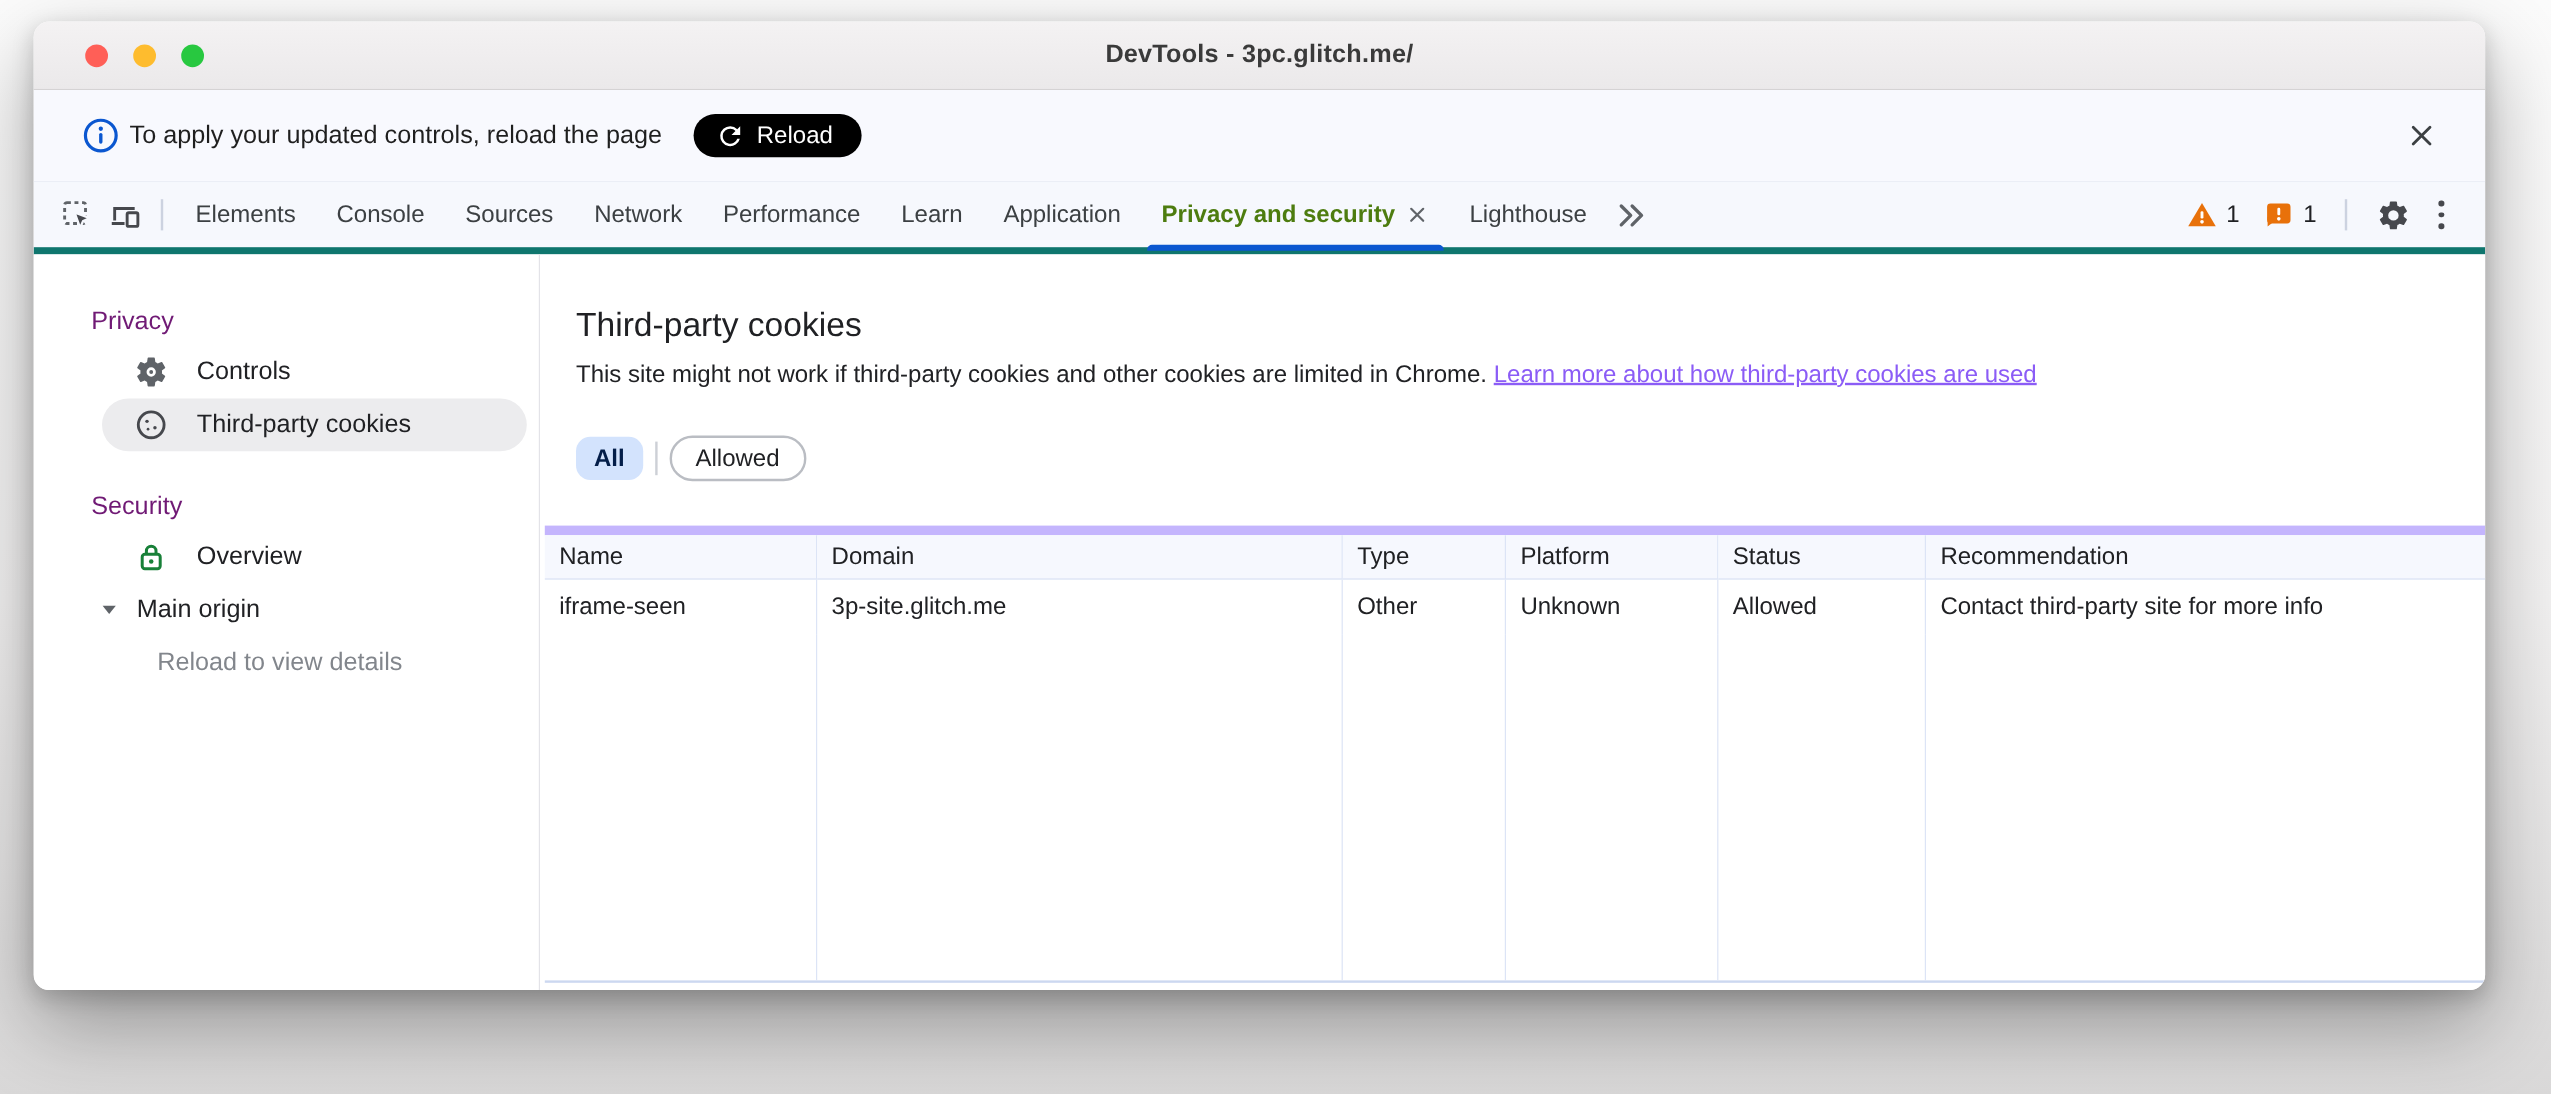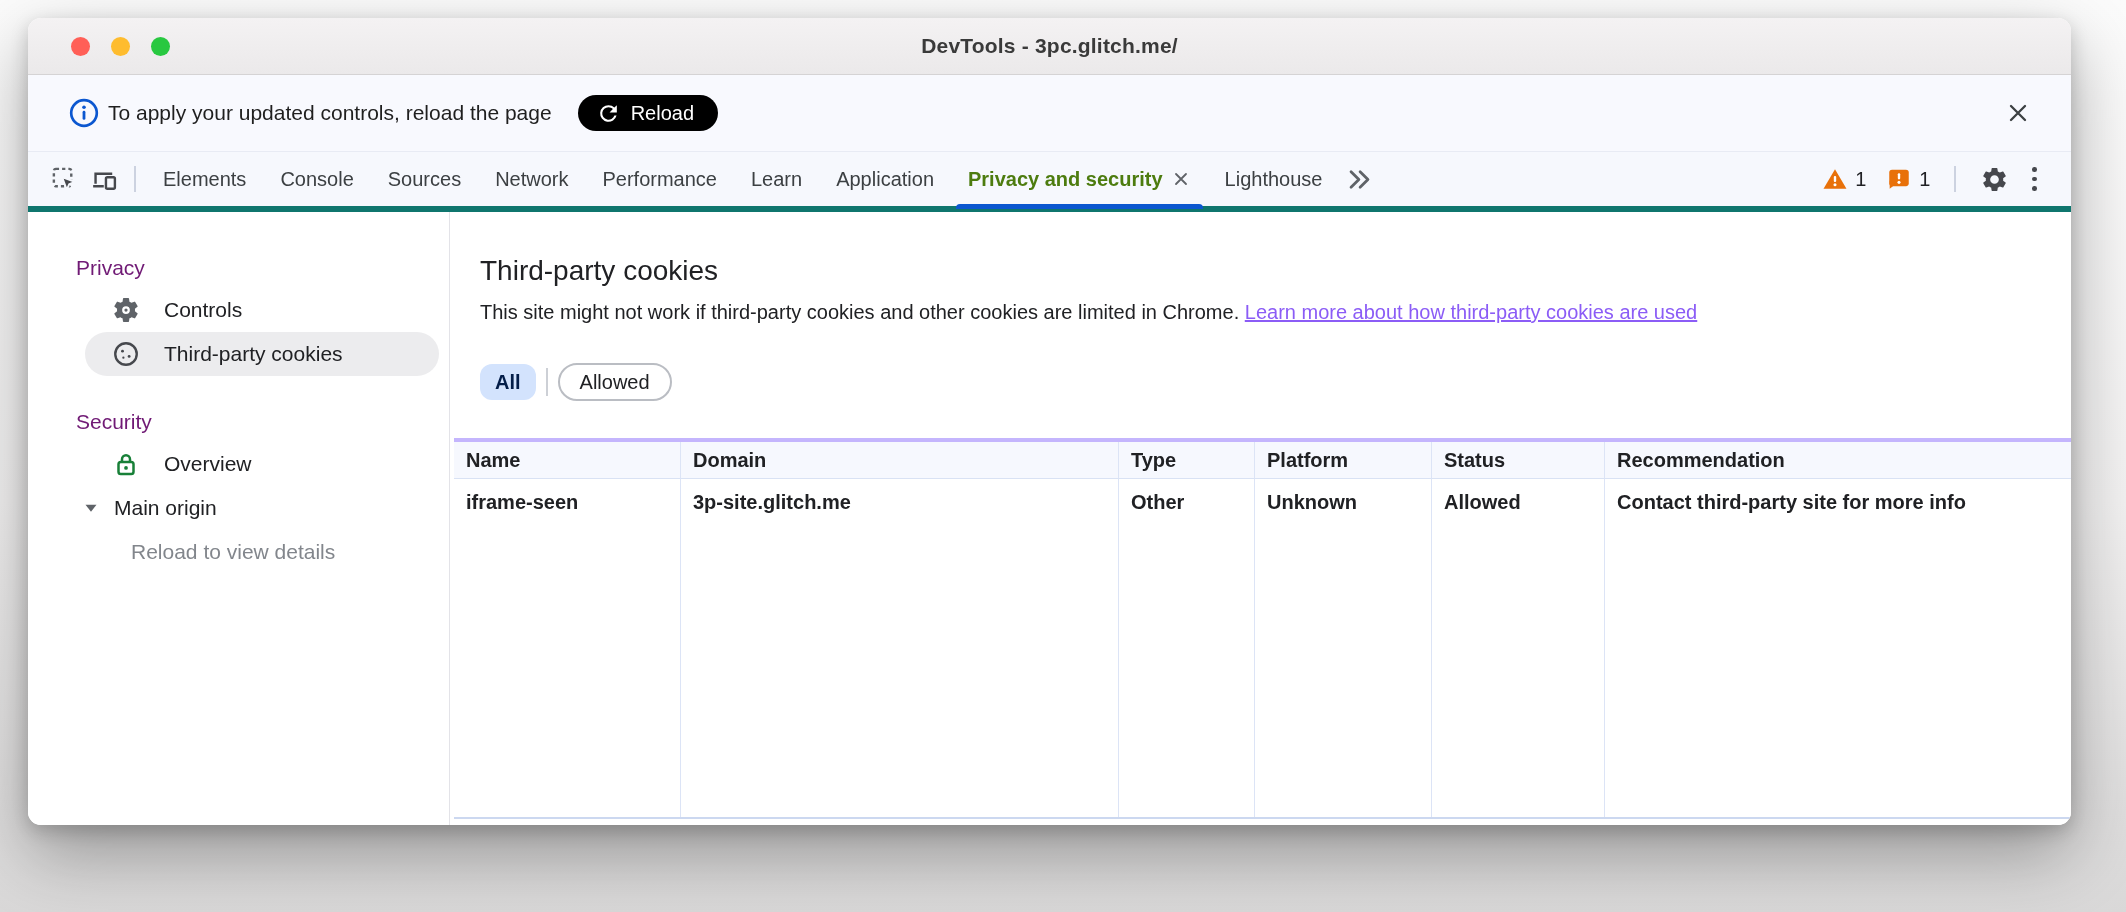--- a/index.html
+++ b/index.html
@@ -91,21 +91,21 @@
   .chip-allowed {
     height:38px; padding:0 20px; border-radius:19px; background:#fff; border:2px solid #babdc3;
     color:#202124; font-size:20px; font-weight:500; display:flex; align-items:center; cursor:pointer; font-family:inherit;
   }
   
   .cookie-table {
     margin:37px 0 6px 4px; flex:1; min-height:0;
     display:grid;
     grid-template-columns:227px 438px 136px 177px 173px 1fr;
     grid-template-rows:37px 46px 1fr;
-    border-top:4px solid #c4b5fd; border-bottom:2px solid #ccd8f0;font-weight:bold;
+    border-top:8px solid #c4b5fd; border-bottom:2px solid #ccd8f0;
   }
   .th {
     background:#f6f8fe; border-bottom:1.5px solid #d9e2f4; border-right:1.5px solid #dce4f6;
     font-size:20px; color:#202124; display:flex; align-items:center; padding-left:12px; white-space:nowrap; overflow:hidden;
   }
   .td {
     border-right:1.5px solid #dce4f6; font-size:20px; color:#202124;
     display:flex; align-items:center; padding-left:12px; white-space:nowrap; overflow:hidden; cursor:default;
   }
   .tf { border-right:1.5px solid #dce4f6; }

